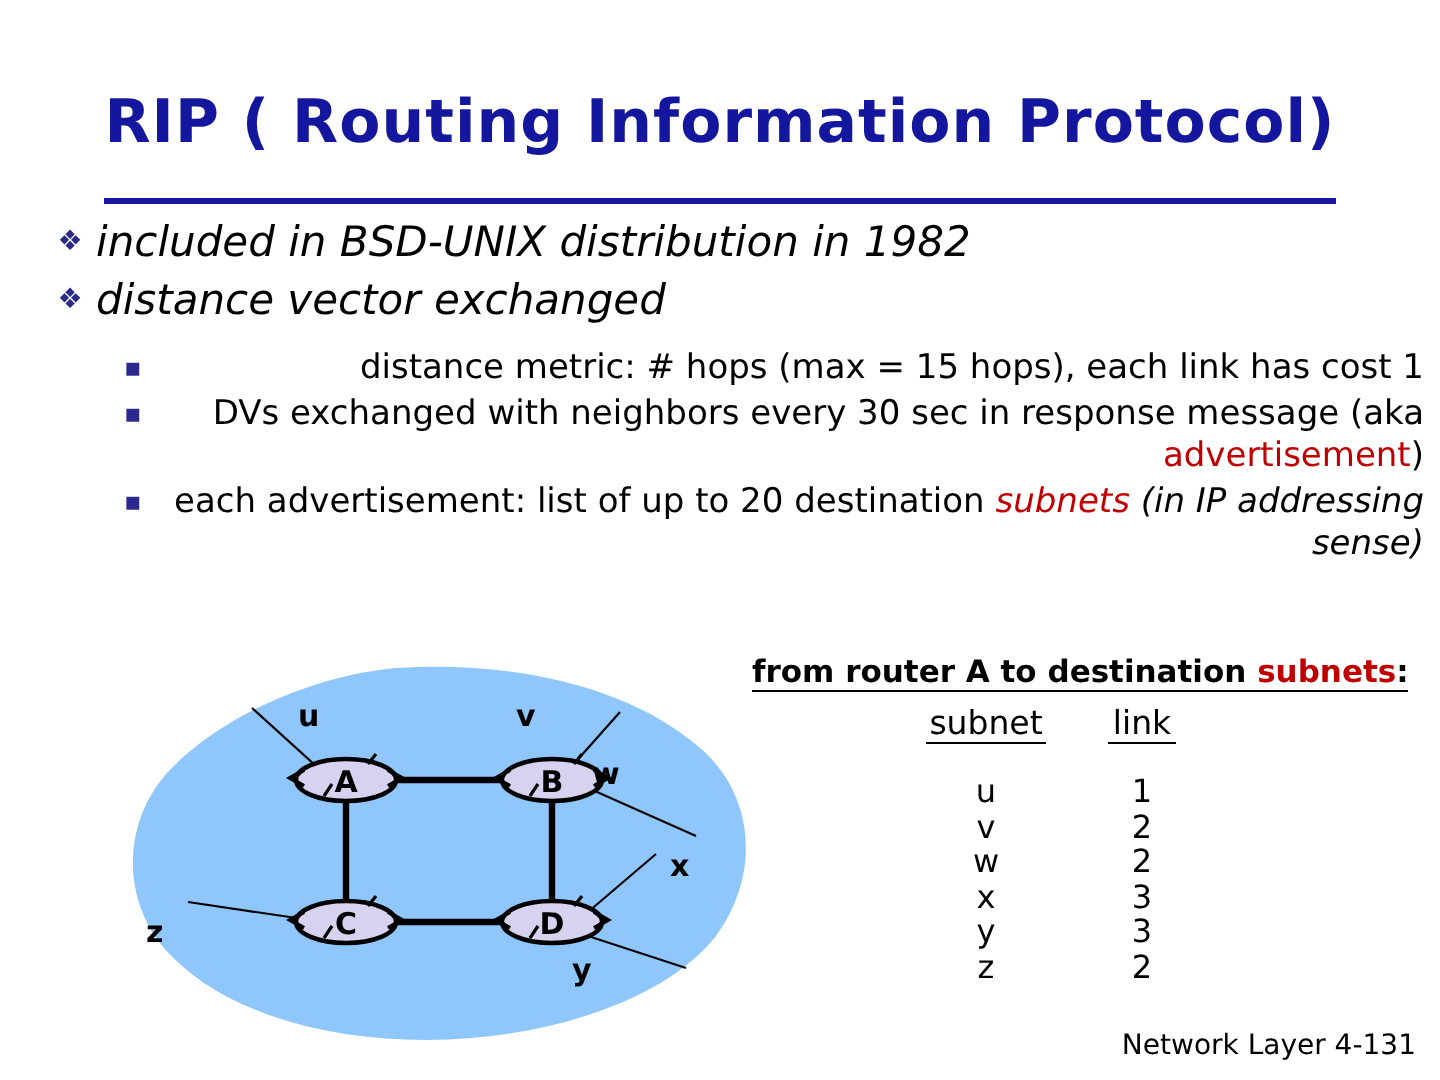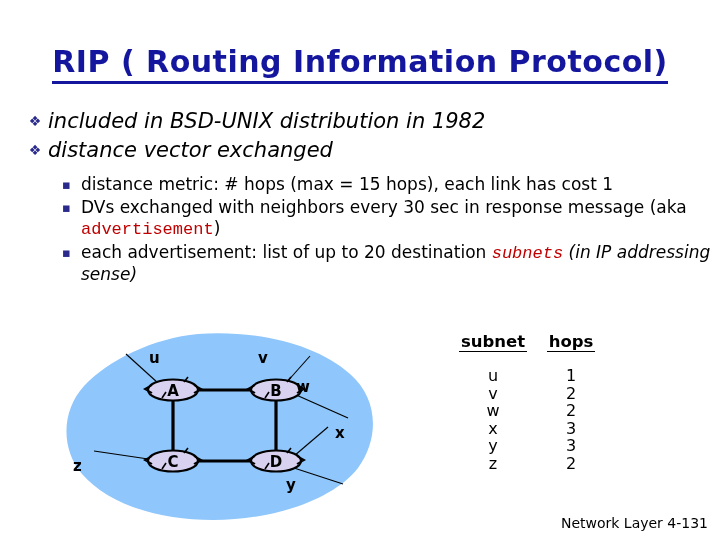--- a/index.html
+++ b/index.html
@@ -25,21 +25,21 @@
     text-align: center;
     font-family: "DejaVu Sans", "Liberation Sans", sans-serif;
     font-size: 30px;
     font-weight: 600;
     letter-spacing: 0.5px;
     color: #14179e;
     white-space: nowrap;
   }
   #slide-title .title-text {
     border-bottom: 3px solid #0c4a6e;
-    padding-bottom: 2px;
+    padding-bottom: 20px;
     display: inline-block;
   }
 
   
   .l1-list {
     position: absolute;
     left: 22px;
     top: 108px;
     width: 670px;
   }
@@ -75,22 +75,22 @@
     line-height: 21.5px;
     margin-bottom: 1px;
   }
   .l2-bullet {
     color: #2a2a8c;
     font-size: 13px;
     line-height: 21px;
     width: 19px;
     flex: 0 0 19px;
   }
-  .l2-text { flex: 1 1 auto; }
-  .red    { color: #c00000; font-family: Liberation Mono, monospace; }
+  .l2-text { flex: 1 1 auto; text-align: right; }
+  .red    { color: #c00000; }
   .ital   { font-style: italic; }
 
   
   #network-diagram {
     position: absolute;
     left: 58px;
     top: 328px;
     width: 330px;
     height: 200px;
   }
@@ -112,21 +112,21 @@
     padding-bottom: 0px;
     line-height: 18px;
   }
   #table-caption .red { color: #c00000; }
   table#routing-table {
     margin: 6px 0 0 78px;
     border-collapse: collapse;
     font-size: 16px;
   }
   table#routing-table th {
-    font-weight: bold;
+    font-weight: normal;
     font-size: 16.5px;
     padding: 0 0 15px 0;
     text-align: center;
     width: 78px;
     line-height: 19px;
   }
   table#routing-table th span {
     border-bottom: 1.5px solid #000;
     display: inline-block;
     padding: 0 2px 0px 2px;
@@ -252,26 +252,27 @@
       <text x="238" y="64">w</text>
       <text x="277" y="110">x</text>
       <text x="228" y="162">y</text>
       <text x="15" y="143">z</text>
     </g>
 
   </svg>
 </div>
 
 <div id="routing-table-block">
+  <div id="table-caption"><span>from router A to destination </span><span class="red">subnets</span><span>:</span></div>
 
   <table id="routing-table">
     <thead>
       <tr>
         <th><span>subnet</span></th>
-        <th><span>hops</span></th>
+        <th><span>link</span></th>
       </tr>
     </thead>
     <tbody>
       <tr>
         <td>u</td>
         <td>1</td>
       </tr>
       <tr>
         <td>v</td>
         <td>2</td>

